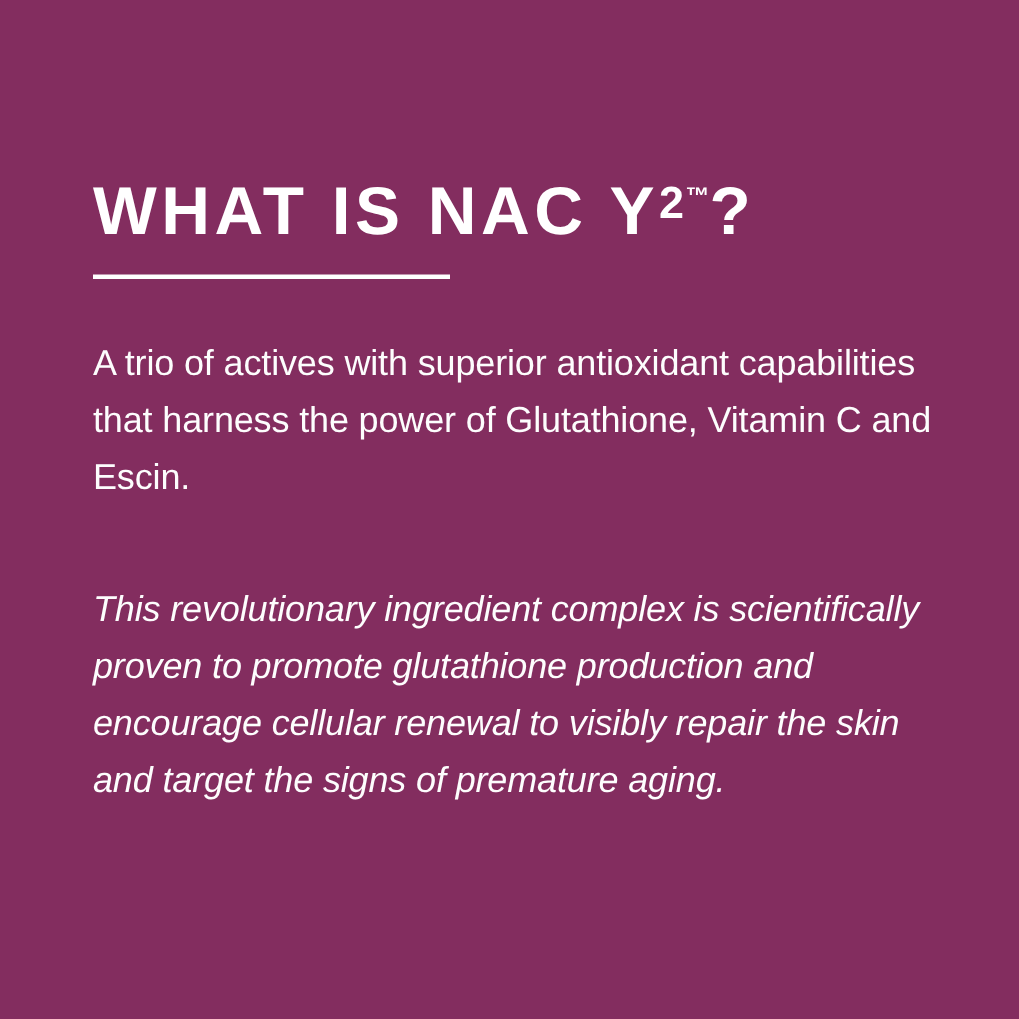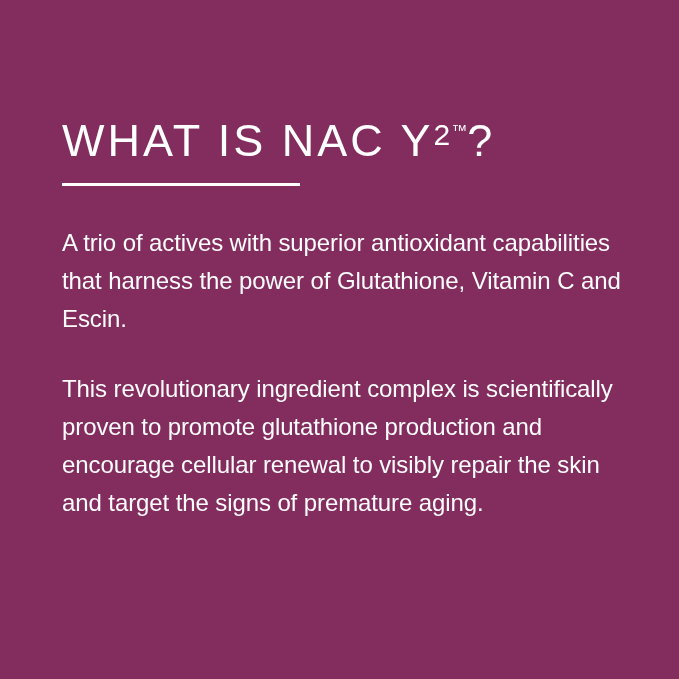--- a/index.html
+++ b/index.html
@@ -23,21 +23,21 @@
   .content {
     position: absolute;
     left: 62px;
     top: 118px;
     right: 30px;
   }
   .heading {
     color: #ffffff;
     font-family: "Liberation Sans", sans-serif;
     font-size: 45px;
-    font-weight: 400;
+    font-weight: 700;
     letter-spacing: 3.0px;
     line-height: 1.0;
     margin: 0;
     white-space: nowrap;
     text-transform: uppercase;
   }
   .heading .sup-num {
     font-size: 30px;
     vertical-align: 11px;
     letter-spacing: 1px;
@@ -63,21 +63,22 @@
     color: #fdfdfd;
     font-family: "Liberation Sans", sans-serif;
     font-size: 24px;
     font-weight: 400;
     line-height: 38px;
     letter-spacing: -0.1px;
     margin: 0;
     max-width: 580px;
   }
   .para + .para {
-    margin-top: 32px;
+    margin-top: 50px;
+    font-style: italic;
   }
 </style>
 </head>
 <body>
 
 <div class="panel">
 
   <div class="content">
 
     <h1 class="heading"><span>WHAT IS NAC Y</span><span class="sup-num">2</span><span class="sup-tm">™</span><span class="qmark">?</span></h1>

